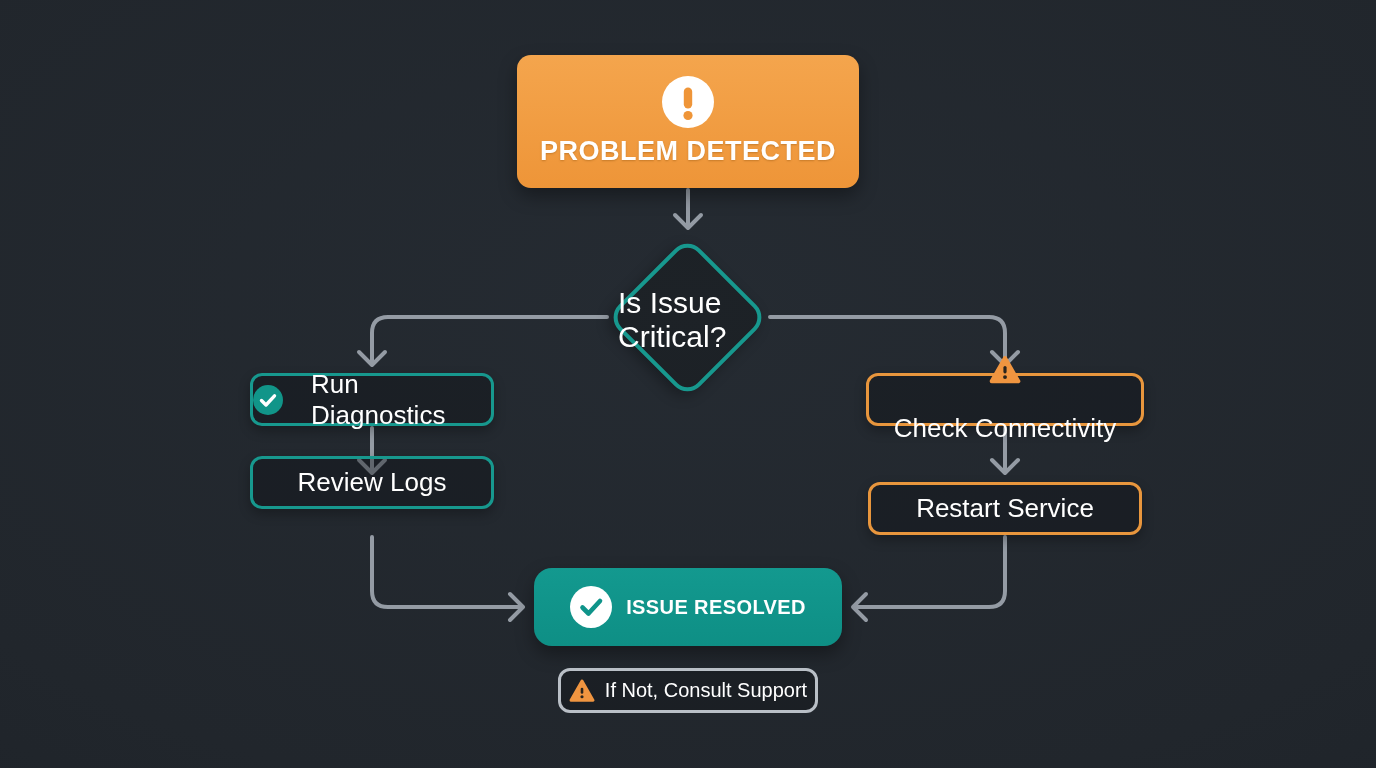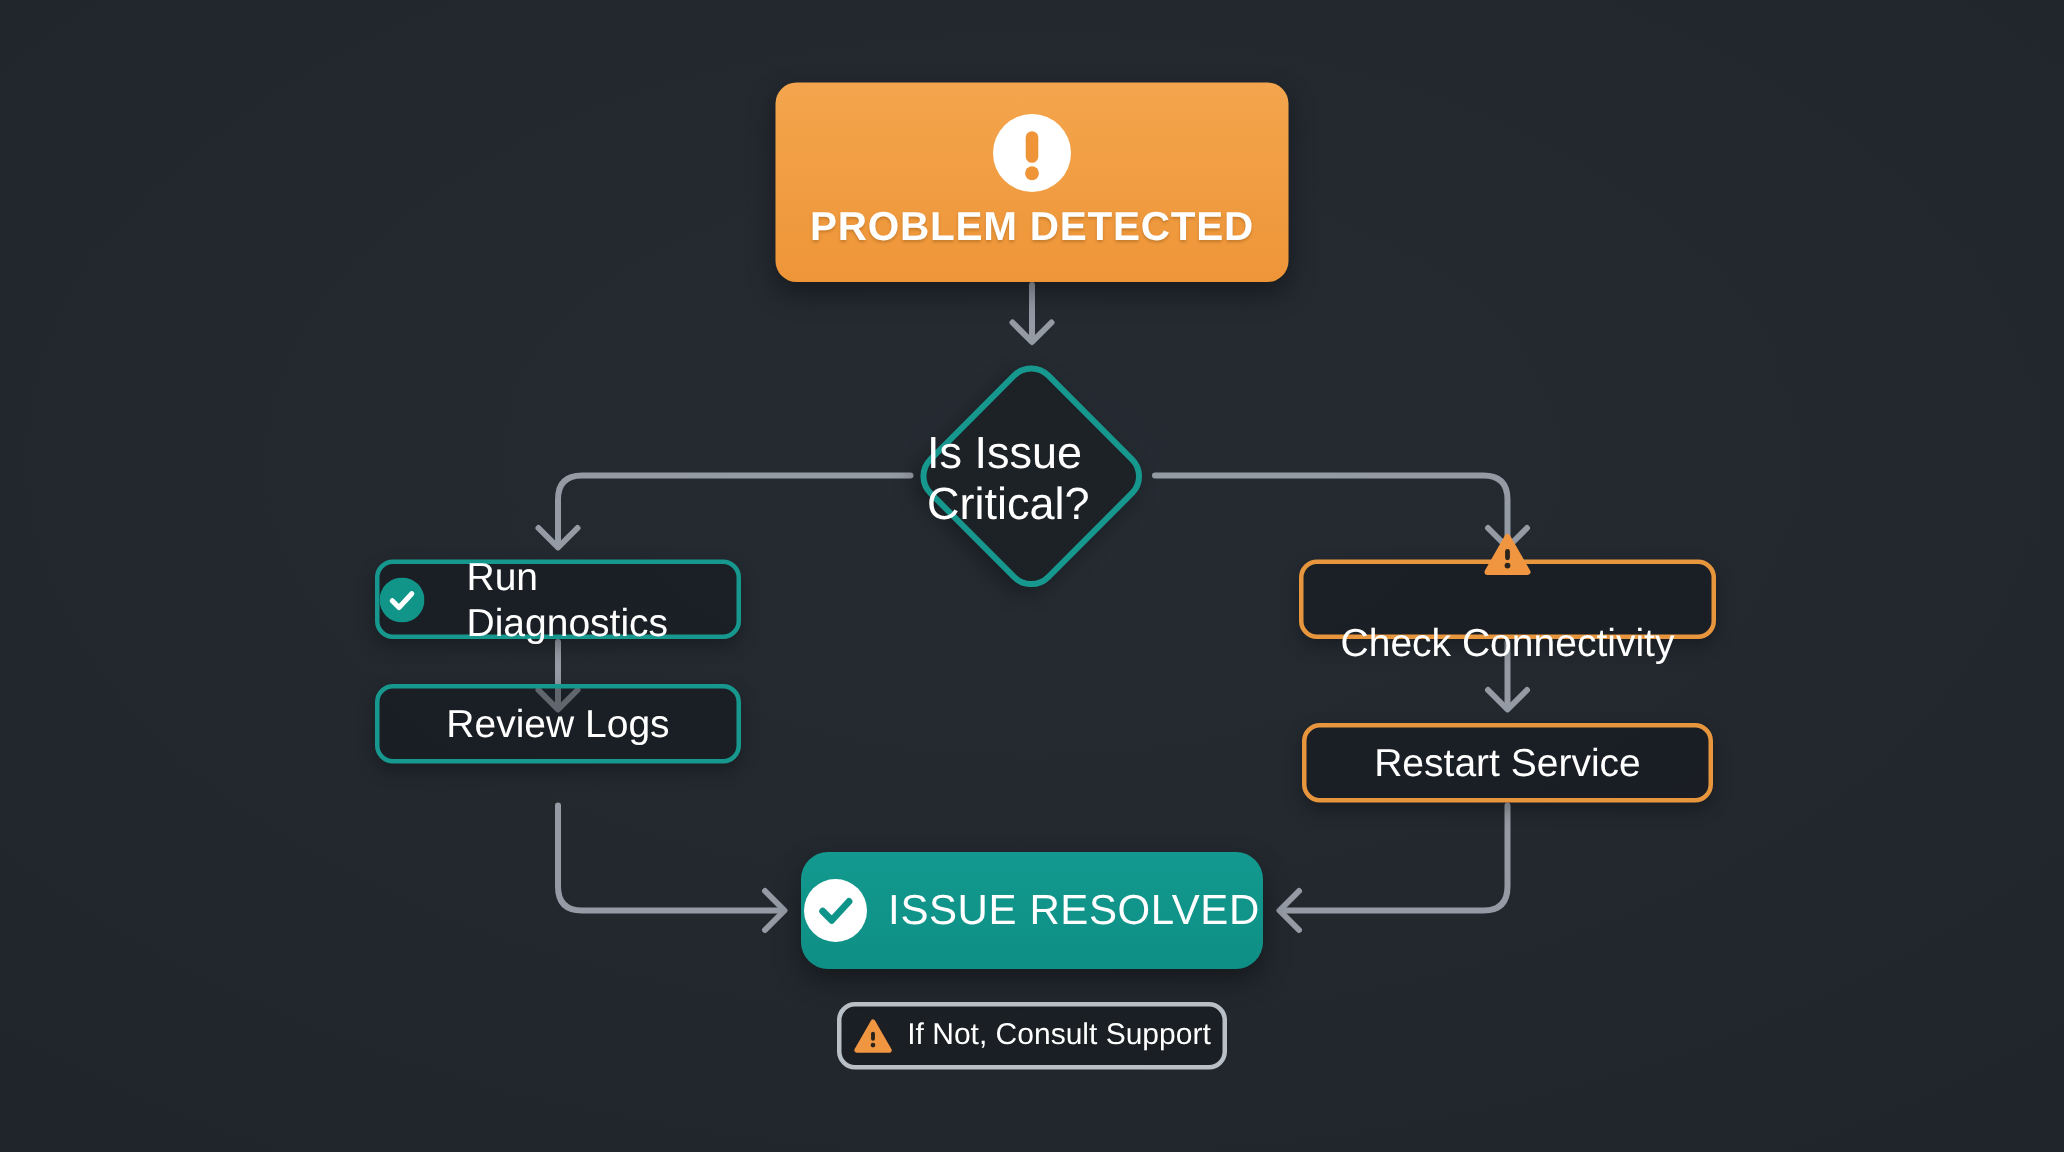--- a/index.html
+++ b/index.html
@@ -79,21 +79,21 @@
   .step-restart { left: 868px; top: 482px; width: 274px; }
 
   
   .node-resolved {
     left: 534px; top: 568px; width: 308px; height: 78px;
     gap: 14px;
     background: linear-gradient(180deg, #13998f 0%, #0e8f85 100%);
     border-radius: 18px;
     box-shadow: 0 8px 18px rgba(0,0,0,0.35);
   }
-  .node-resolved .label { font-size: 28px; font-weight: normal; letter-spacing: 0.4px; }
+  .node-resolved .label { font-size: 20px; font-weight: bold; letter-spacing: 0.4px; }
 
   
   .node-consult {
     left: 558px; top: 668px; width: 260px; height: 45px;
     gap: 10px;
     border: 3px solid #b9bfc6;
     border-radius: 12px;
     background: rgba(12,16,20,0.32);
     font-size: 20px;
   }

